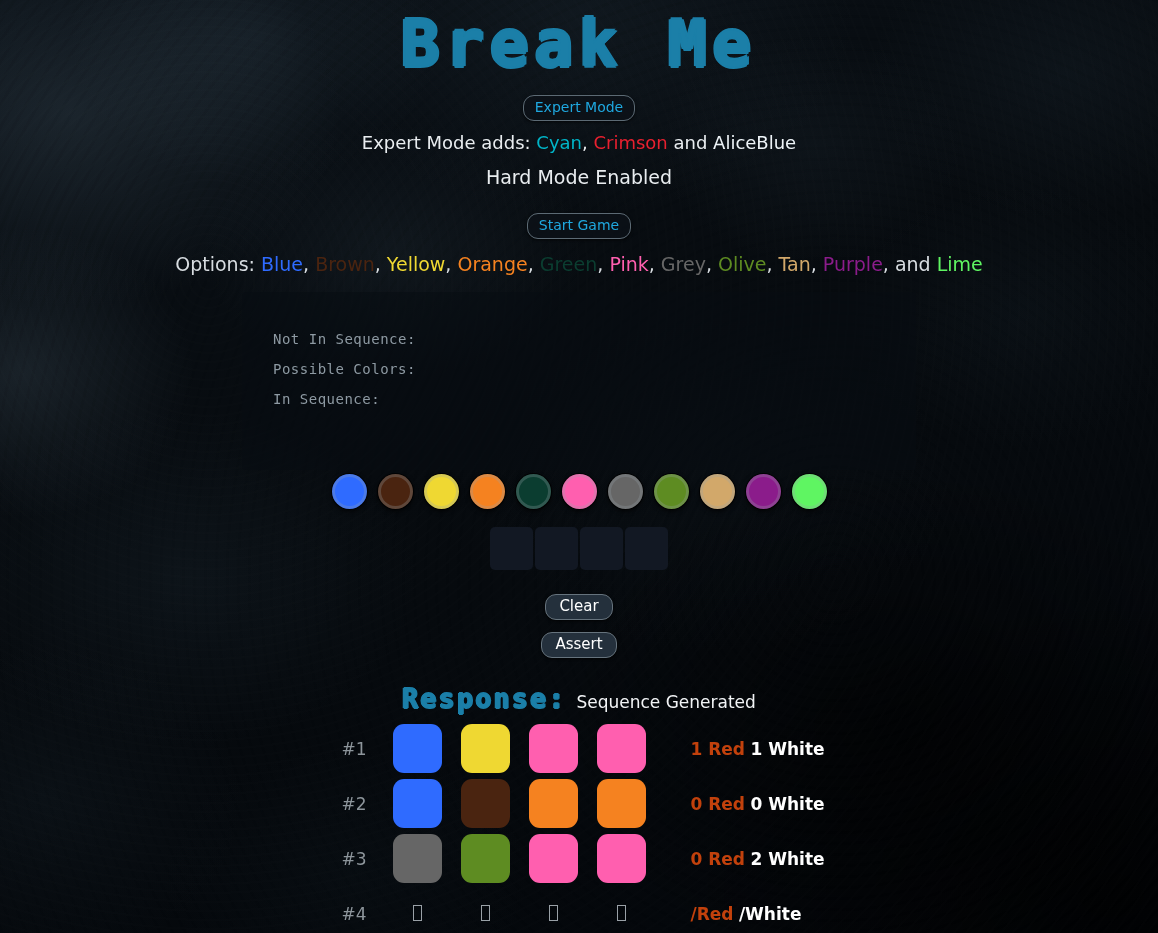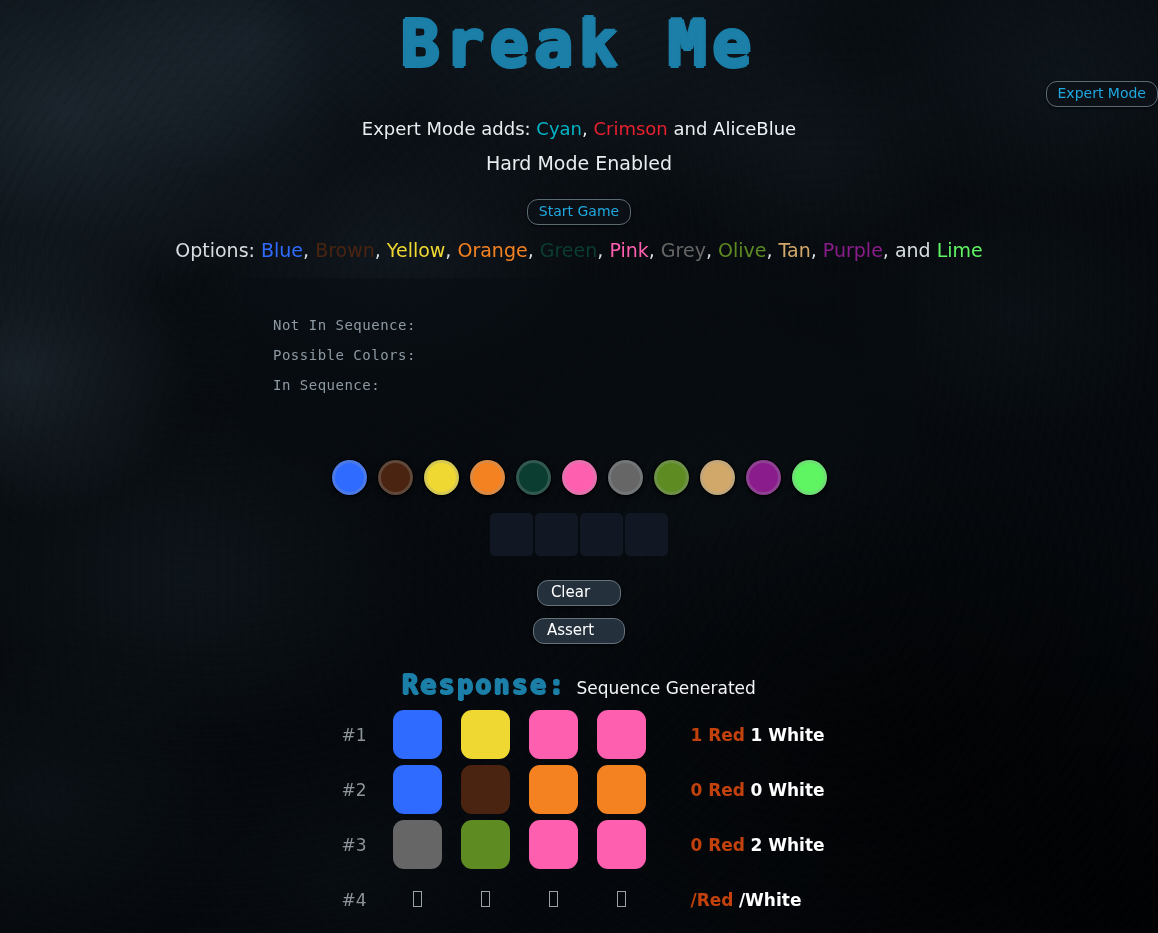--- a/index.html
+++ b/index.html
@@ -80,21 +80,21 @@
     background: rgba(12,18,24,0.75);
     font-size: 15px;
     line-height: 19px;
     color: #ffffff;
     cursor: pointer;
     box-shadow: 0 1px 3px rgba(0,0,0,0.7);
   }
   .pill.accent { color: #1fa8e0; font-size: 14px; }
 
   .row-gap-a { margin-top: 10px; }
-  .row-gap-b { margin-top: 9px; text-align: right; }
+  .row-gap-b { margin-top: 23px; }
 
   .plain-text {
     color: #e9edf0;
     font-size: 19px;
     line-height: 24px;
     margin-top: 10px;
   }
   .plain-text.small { font-size: 18px; }
 
   
@@ -155,21 +155,21 @@
     background: #121823;
     cursor: pointer;
   }
 
   #clear-btn  { margin-top: 24px; }
   #assert-btn { margin-top: 12px; }
   .btn-dark {
     display: inline-block;
     border: 1px solid #66737d;
     border-radius: 11px;
-    padding: 2px 30px 3px 13px;
+    padding: 2px 13px 3px 13px;
     background: #24303c;
     color: #ffffff;
     font-size: 15px;
     line-height: 19px;
     cursor: pointer;
     box-shadow: 0 1px 3px rgba(0,0,0,0.8);
   }
 
   
   #response-header {

